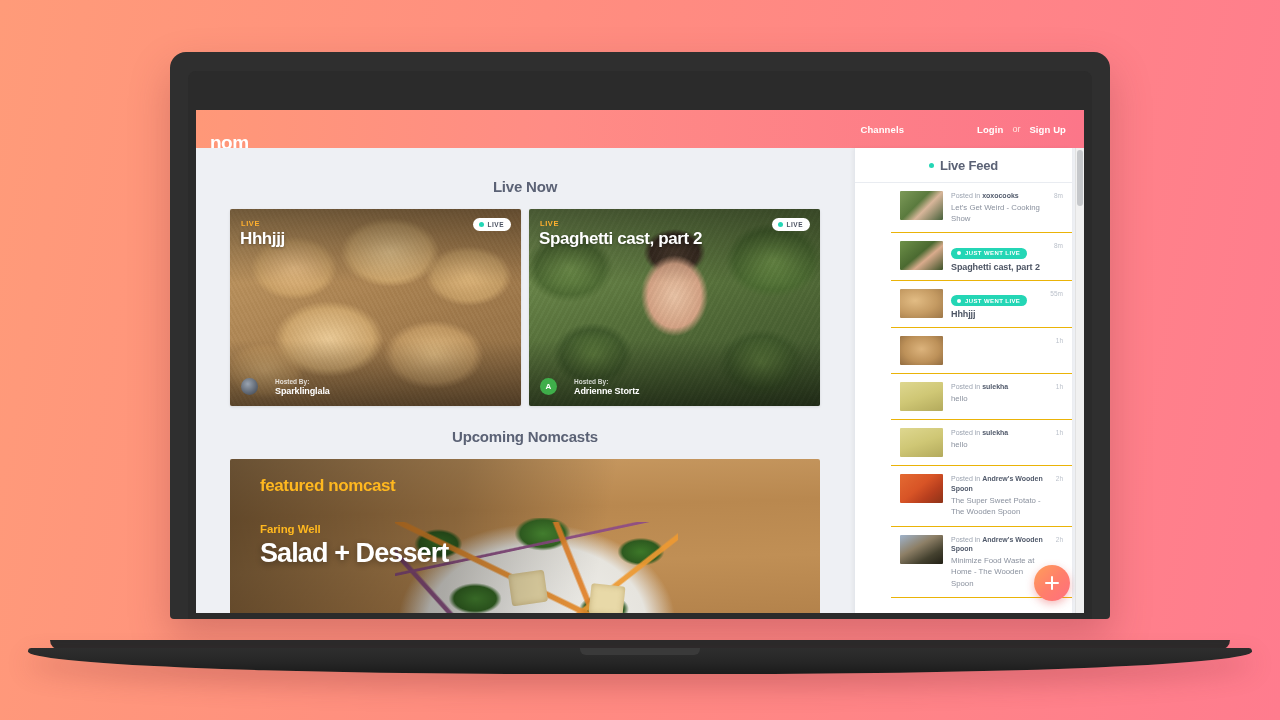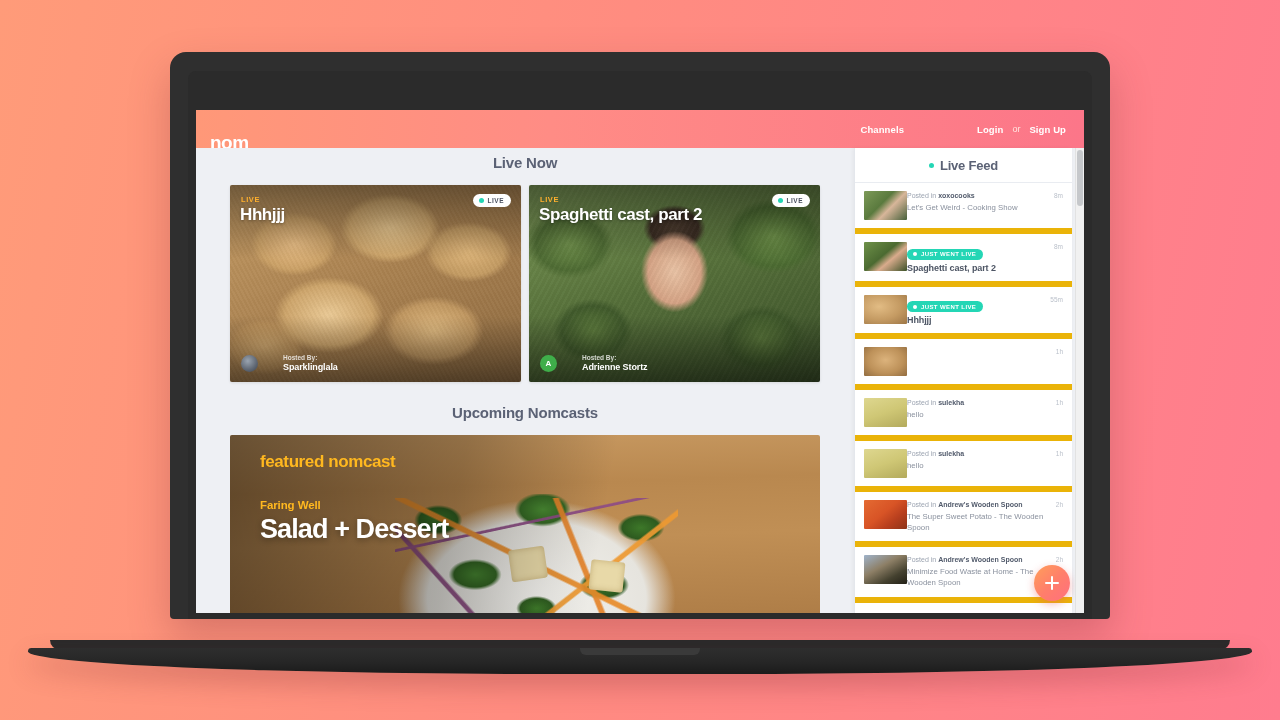--- a/index.html
+++ b/index.html
@@ -111,21 +111,21 @@
   
   .page-body {
     display: flex;
     height: 465px;
     position: relative;
   }
 
   .main-col {
     width: 658px;
     background: #eef0f4;
-    padding-top: 6px;
+    padding-top: 30px;
     overflow: hidden;
   }
 
   .section-title {
     text-align: center;
     font-size: 15px;
     font-weight: 700;
     color: #5b6275;
     letter-spacing: -0.2px;
     margin-bottom: 14px;
@@ -234,22 +234,22 @@
     font-size: 6.5px;
     font-weight: 700;
     letter-spacing: 0.5px;
     color: #4a5160;
   }
 
   .host-block {
     position: absolute;
     left: 11px; bottom: 10px;
     display: flex;
-    align-items: center;
-    gap: 25px;
+    align-items: flex-start;
+    gap: 17px;
   }
   .host-avatar {
     width: 17px; height: 17px;
     border-radius: 50%;
     display:flex; align-items:center; justify-content:center;
     font-size: 8px; font-weight:700; color:#fff;
     overflow:hidden;
     flex: none;
   }
   .host-avatar.photo {
@@ -348,24 +348,26 @@
     width: 5px; height: 5px; border-radius:50%;
     background:#24D6B5;
   }
   .feed-header .label {
     font-size: 13px; font-weight: 700; color:#5b6275; letter-spacing:-0.2px;
   }
 
   .feed-list { }
   .feed-item {
     display: flex;
+    gap: 8px;
     padding: 8px 10px 8px 9px;
-    border-bottom: 6px solid #eab308;
+    border-bottom: 1px solid #eab308;
     cursor: pointer;
     position: relative;
+    margin-left: 36px;
   }
   .thumb {
     width: 43px; height: 29px;
     flex: none;
     border-radius: 1px;
     overflow: hidden;
   }
   .thumb.t-cook   { background: linear-gradient(135deg,#7d9a58 0%,#5a7a3e 42%,#d8b69a 60%,#46603a 100%); }
   .thumb.t-greens { background: linear-gradient(140deg,#6e9149 0%,#4b6a31 45%,#d9ab8c 62%,#3c5228 100%); }
   .thumb.t-bread  { background: radial-gradient(ellipse at 35% 40%, #e2bc84 0%, #c49a62 55%, #9d7646 100%); }

